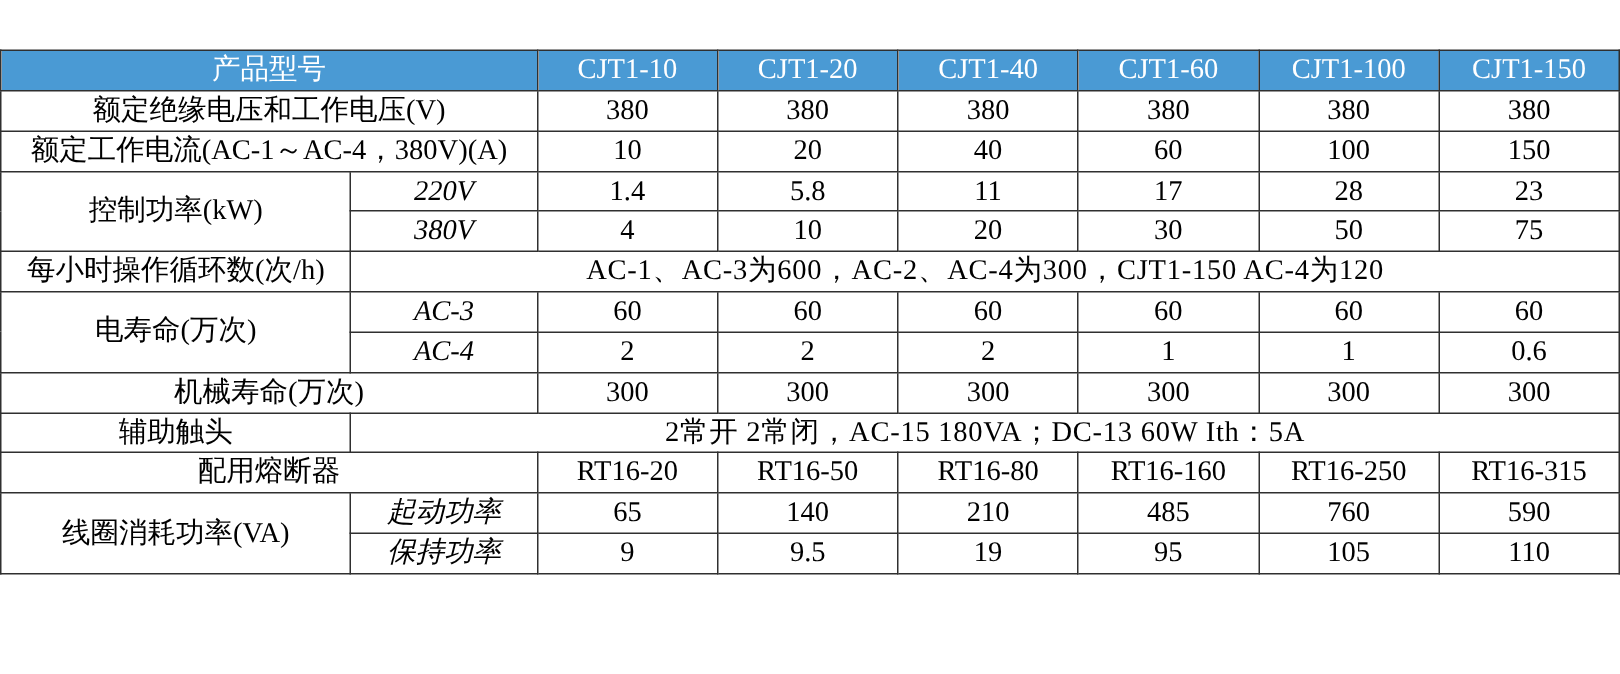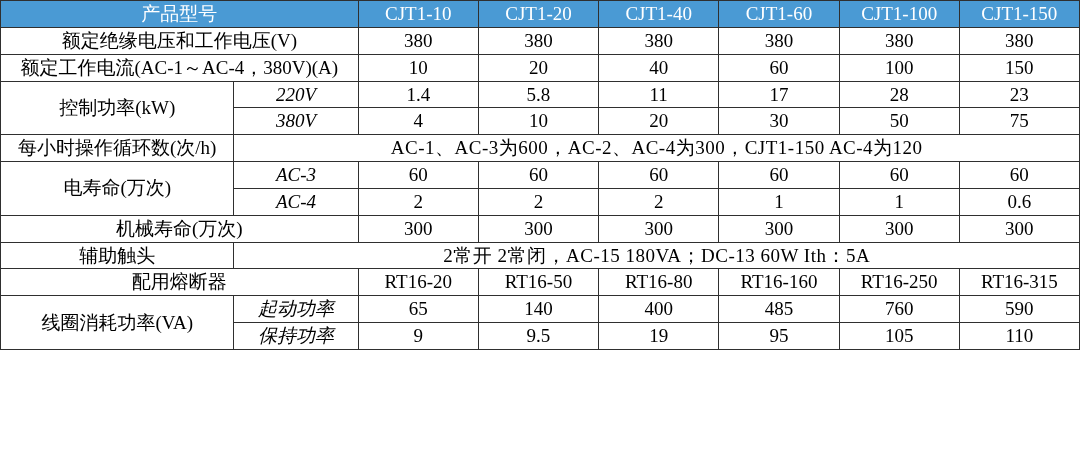--- a/index.html
+++ b/index.html
@@ -11,20 +11,21 @@
     width: 1080px;
     height: 449px;
     font-family: "Liberation Serif", "DejaVu Serif", serif;
     color: #000000;
   }
   #spec-table {
     border-collapse: collapse;
     table-layout: fixed;
     width: 1080px;
     height: 328px;
+    margin-top: 33px;
   }
   #spec-table td {
     border: 1px solid #2f2f2f;
     text-align: center;
     vertical-align: middle;
     font-size: 19px;
     padding: 2px 3px;
     line-height: 1.15;
     white-space: nowrap;
     overflow: hidden;
@@ -165,21 +166,21 @@
       <td>RT16-160</td>
       <td>RT16-250</td>
       <td>RT16-315</td>
     </tr>
 
     <tr>
       <td rowspan="2" class="label-cell">线圈消耗功率(VA)</td>
       <td class="sub-label">起动功率</td>
       <td>65</td>
       <td>140</td>
-      <td>400</td>
+      <td>210</td>
       <td>485</td>
       <td>760</td>
       <td>590</td>
     </tr>
     <tr>
       <td class="sub-label">保持功率</td>
       <td>9</td>
       <td>9.5</td>
       <td>19</td>
       <td>95</td>

